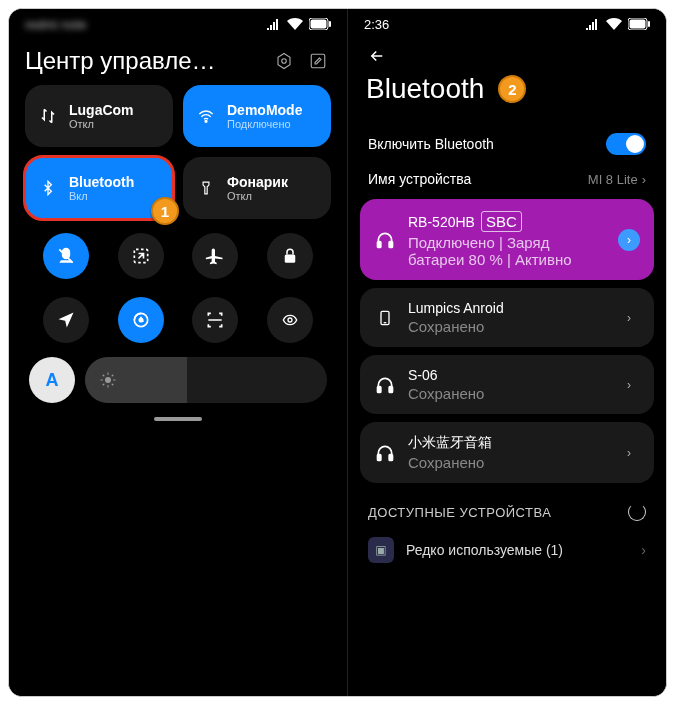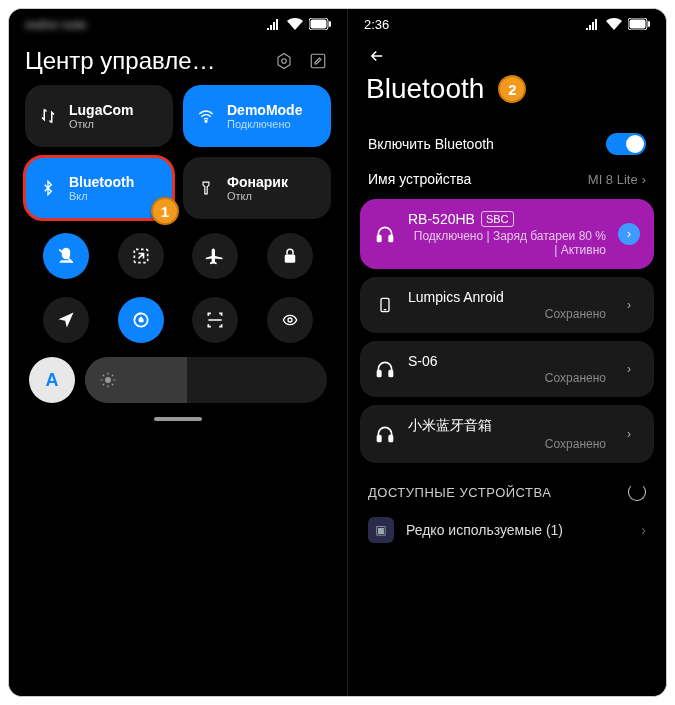--- a/index.html
+++ b/index.html
@@ -172,30 +172,30 @@
   .dev-item {
     background:#1a1a1a;border-radius:16px;
     padding:12px 14px;
     display:flex;align-items:center;gap:12px;
     position:relative;
   }
   .dev-item.active { background:#a21caf; }
   .dev-icon { width:22px; display:flex;align-items:center;justify-content:center;color:#fff;}
   .dev-text { flex:1; display:flex;flex-direction:column;gap:2px; overflow:hidden;}
   .dev-name { font-size:14px; display:flex;align-items:center;gap:6px;}
-  .dev-sub { font-size:12px; color:rgba(255,255,255,0.75);text-align:right; }
+  .dev-sub { font-size:15px; color:rgba(255,255,255,0.75); }
   .dev-item:not(.active) .dev-sub { color:#888; }
   .dev-chevron {
     width:22px;height:22px;border-radius:50%;
     display:flex;align-items:center;justify-content:center;
     font-size:12px;color:#aaa;
   }
   .dev-item.active .dev-chevron { background:#3d9aff;color:#fff; }
   .codec-badge {
-    font-size:11px;padding:1px 4px;border:1px solid rgba(255,255,255,.7);
+    font-size:15px;padding:1px 4px;border:1px solid rgba(255,255,255,.7);
     border-radius:3px;
   }
   .section-header {
     display:flex;align-items:center;justify-content:space-between;
     padding:16px 20px 6px 20px;
     font-size:13px;color:#ccc;letter-spacing:.5px;
   }
   .refresh-ic { width:18px;height:18px;border:1.5px solid #ccc;border-radius:50%;border-top-color:transparent; }
   .avail-row {
     display:flex;align-items:center;gap:12px;

